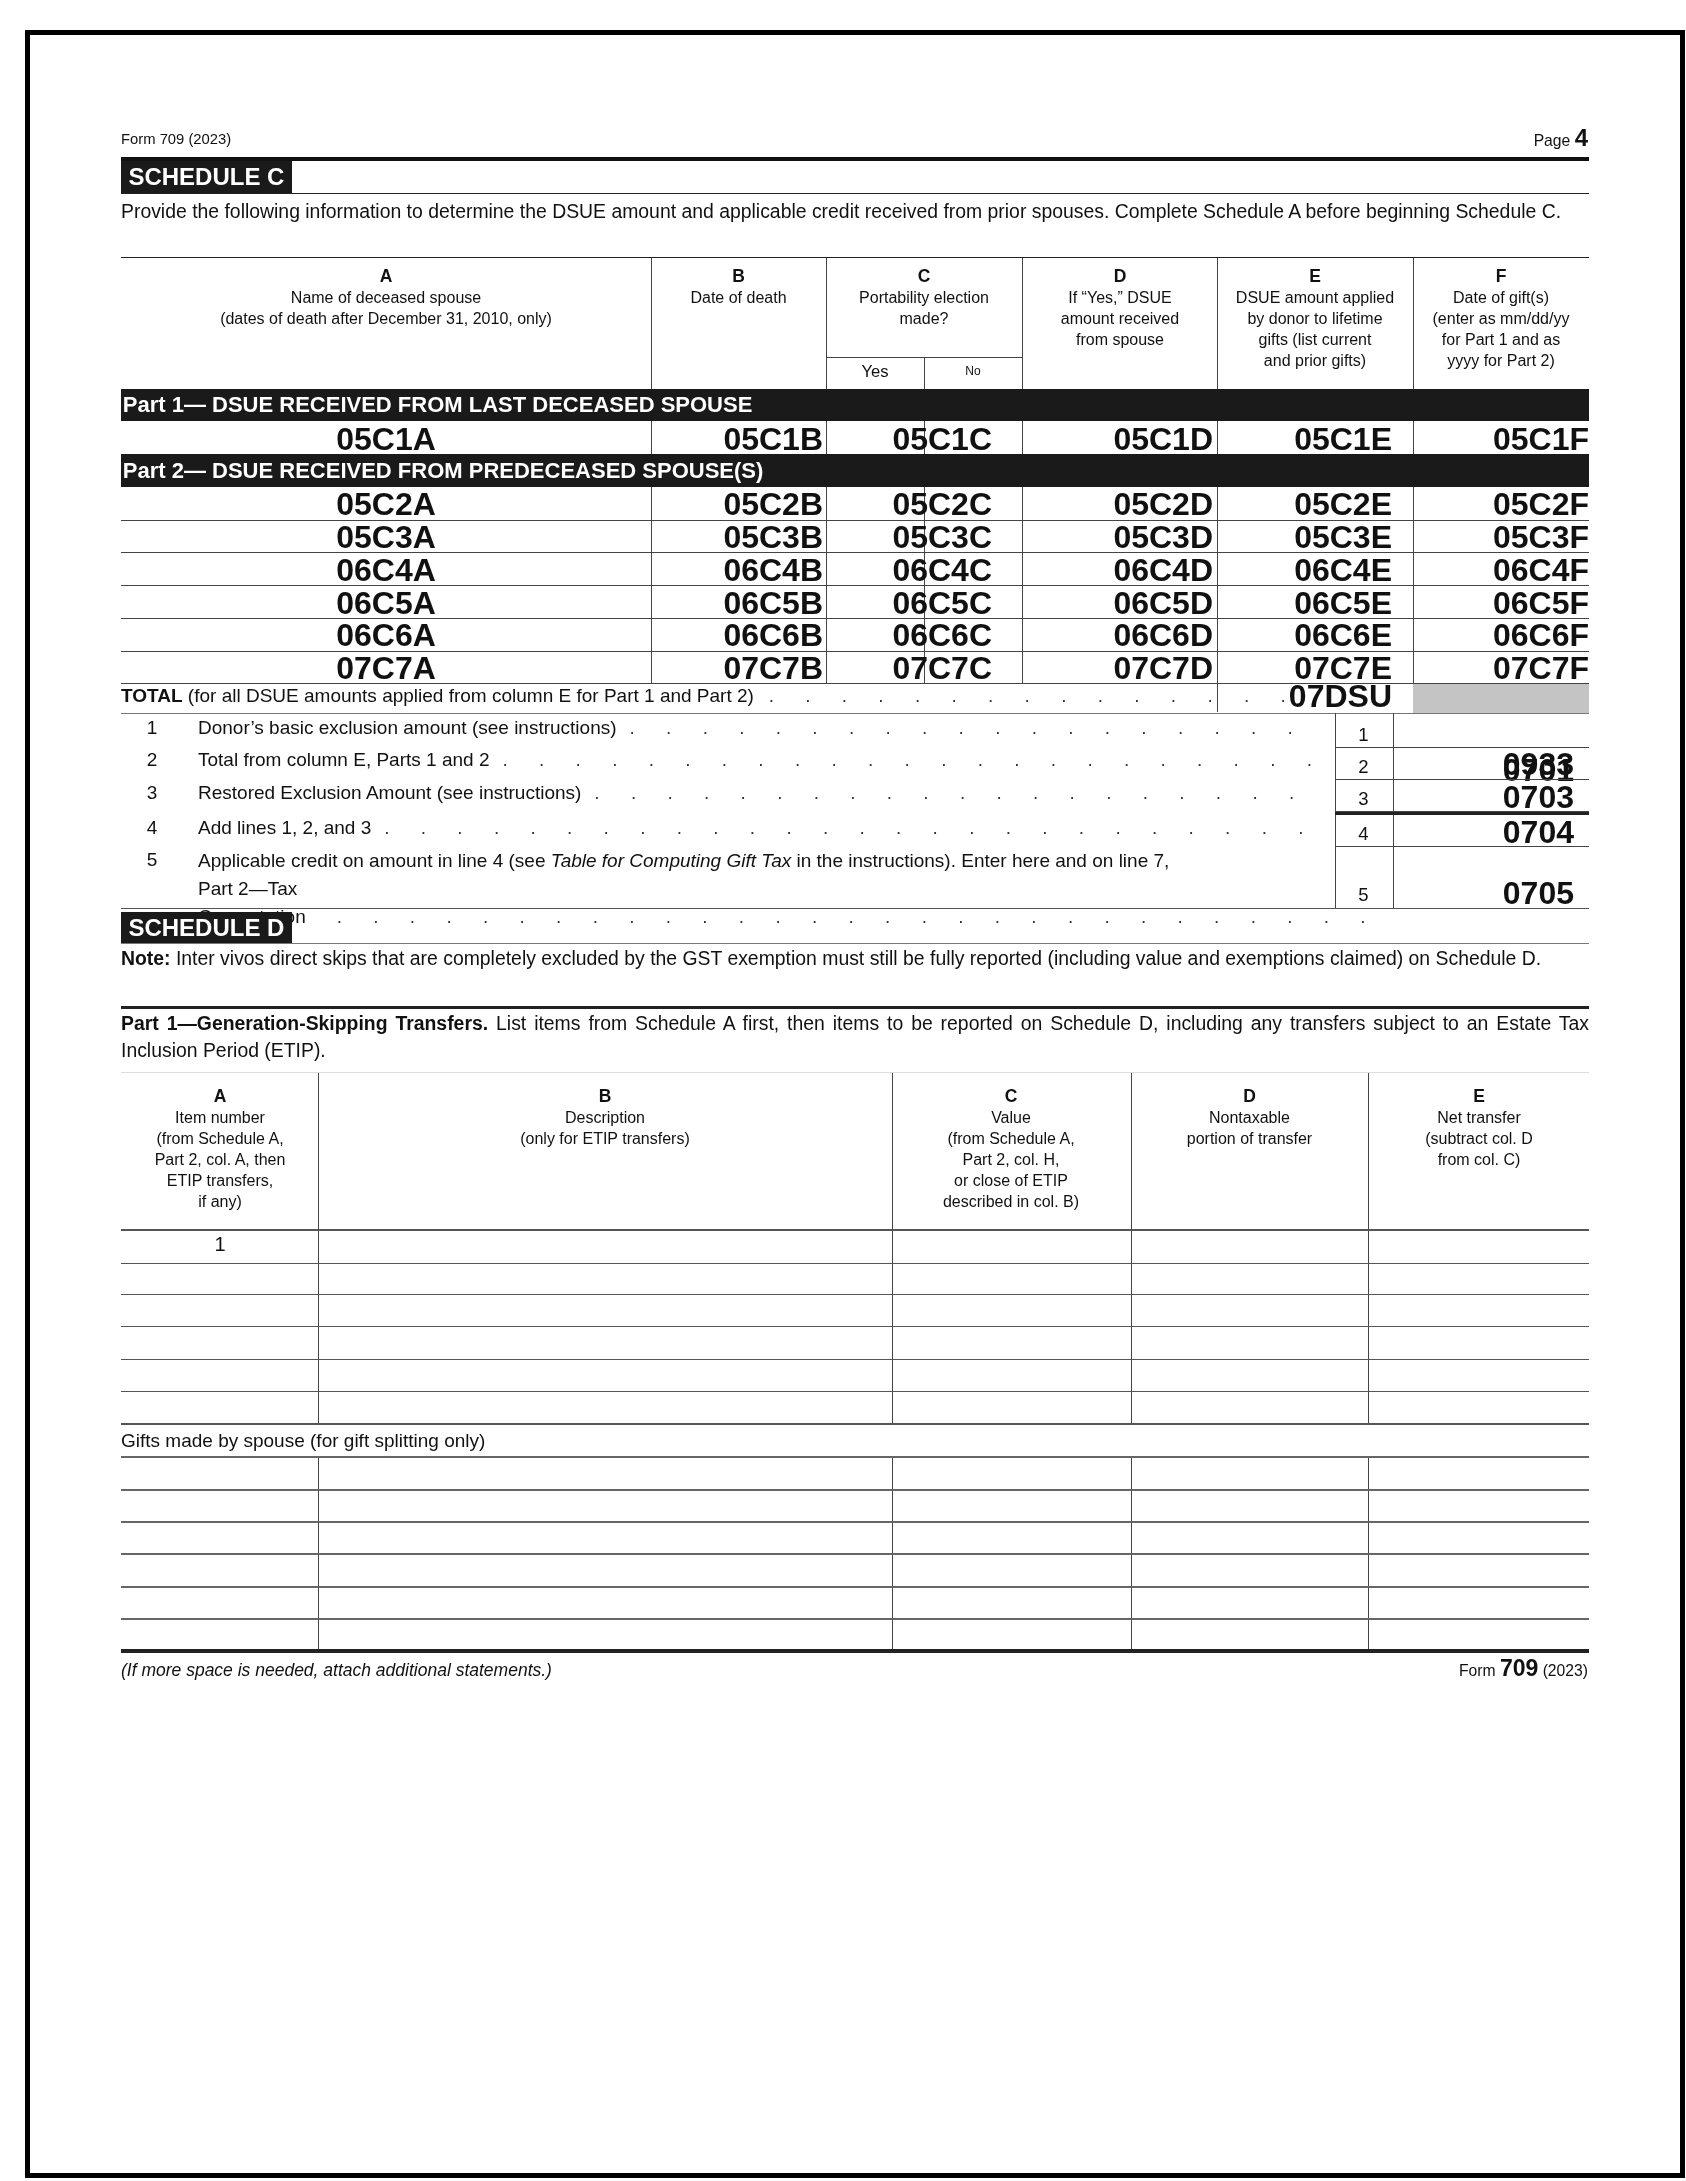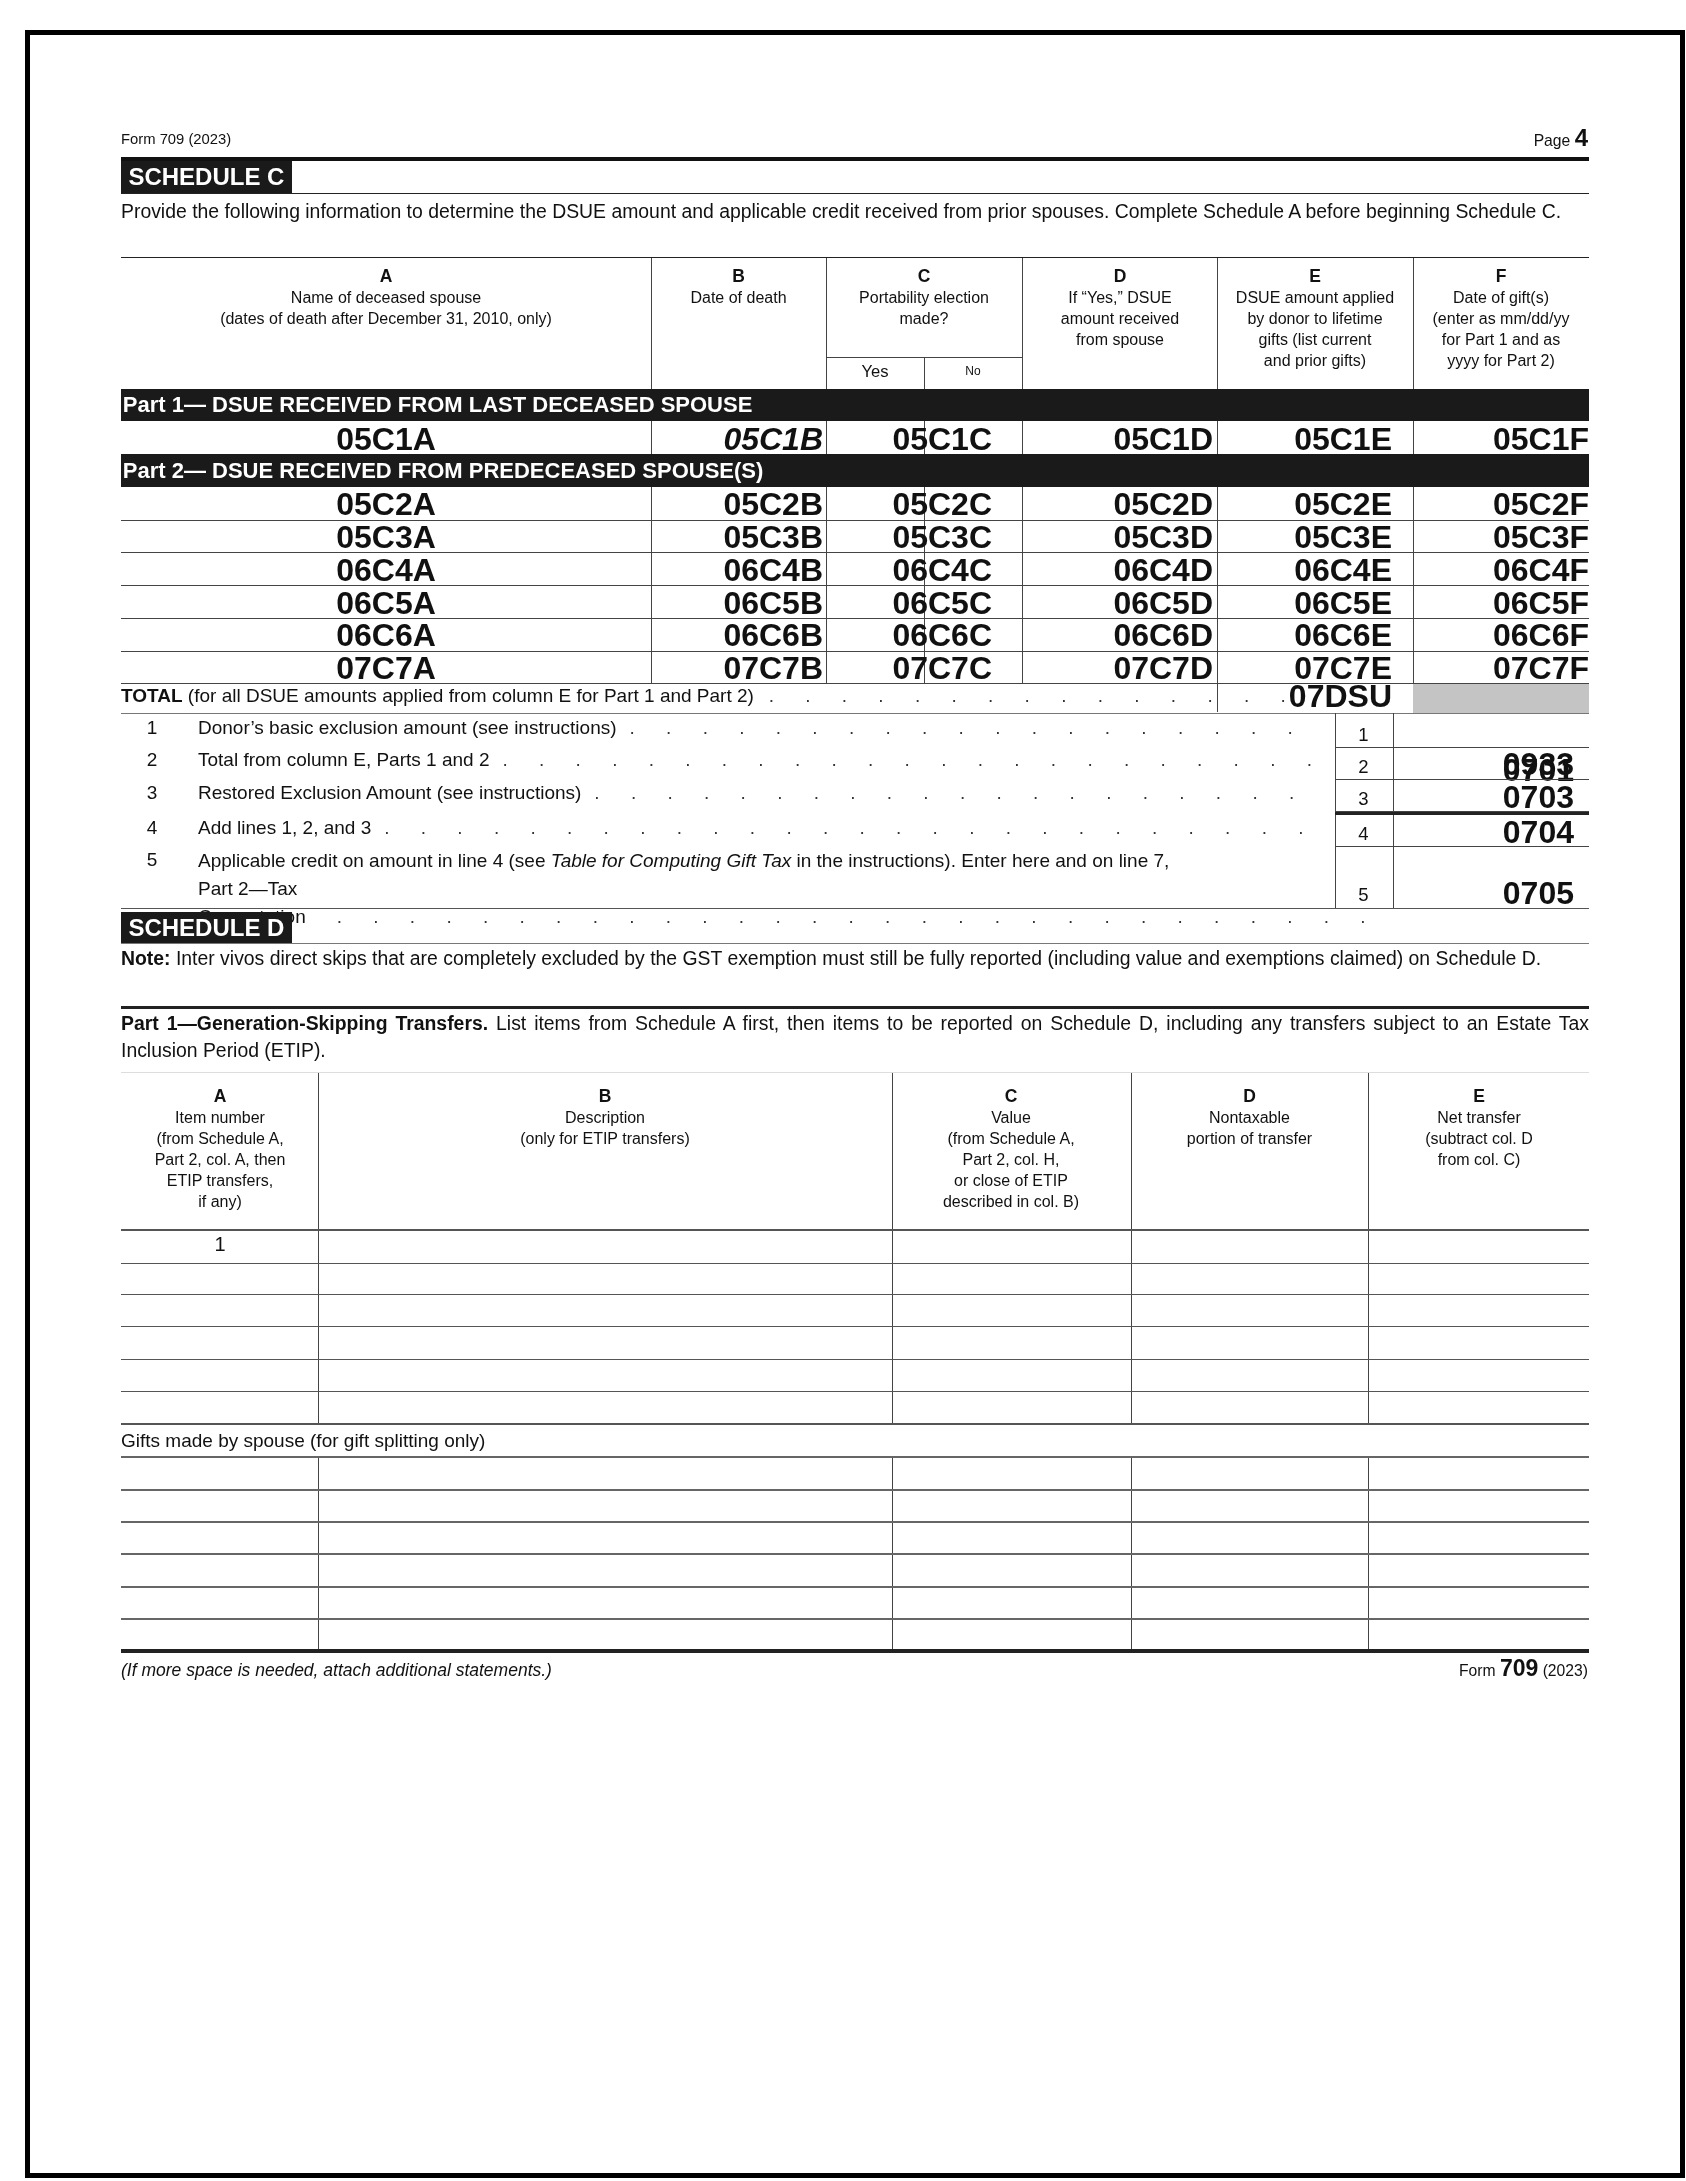--- a/index.html
+++ b/index.html
@@ -97,21 +97,21 @@
 <div class="vline" style="left:1022px;top:258px;height:425px;"></div>
 <div class="vline" style="left:1217px;top:258px;height:454px;"></div>
 <div class="vline" style="left:1413px;top:258px;height:454px;"></div>
 
 <div class="partbar" style="left:121px;top:389px;width:1468px;height:32px;">Part 1— DSUE RECEIVED FROM LAST DECEASED SPOUSE</div>
 <div class="partbar" style="left:121px;top:454px;width:1468px;height:33px;">Part 2— DSUE RECEIVED FROM PREDECEASED SPOUSE(S)</div>
 
 <div id="c-rows">
     <div style="position:absolute;left:121px;top:422px;width:1468px;height:32px;"></div>
     <div class="code center" style="left:121px;top:423px;width:530px;">05C1A</div>
-    <div class="code" style="left:651px;top:423px;width:172px;font-style:italic;">05C1B</div>
+    <div class="code" style="left:651px;top:423px;width:172px;">05C1B</div>
     <div class="code" style="left:826px;top:423px;width:166px;">05C1C</div>
     <div class="code" style="left:1022px;top:423px;width:191px;">05C1D</div>
     <div class="code" style="left:1217px;top:423px;width:175px;">05C1E</div>
     <div class="code" style="left:1413px;top:423px;width:176px;">05C1F</div>
     <div style="position:absolute;left:121px;top:487px;width:1468px;height:32px;"></div>
     <div class="code center" style="left:121px;top:488px;width:530px;">05C2A</div>
     <div class="code" style="left:651px;top:488px;width:172px;">05C2B</div>
     <div class="code" style="left:826px;top:488px;width:166px;">05C2C</div>
     <div class="code" style="left:1022px;top:488px;width:191px;">05C2D</div>
     <div class="code" style="left:1217px;top:488px;width:175px;">05C2E</div>

